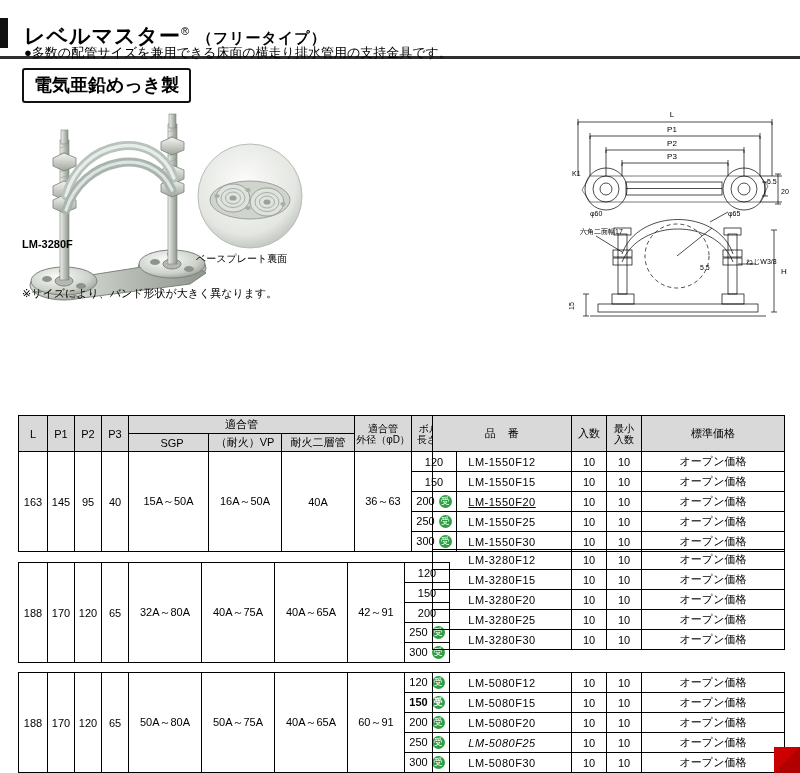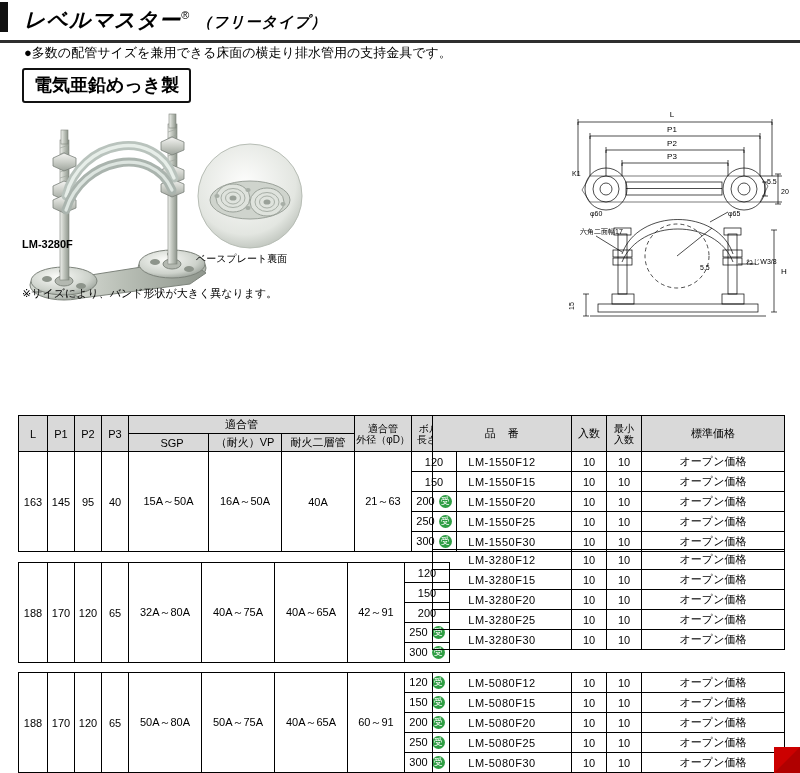--- a/index.html
+++ b/index.html
@@ -3,23 +3,22 @@
 <meta charset="utf-8">
 <style>
   html,body{margin:0;padding:0;}
   body{
     width:800px;height:773px;background:#ffffff;
     font-family:"Liberation Sans","DejaVu Sans",sans-serif;
     color:#000;position:relative;overflow:hidden;
   }
   
   .title-bar{
-    position:absolute;left:0;top:0;width:800px;height:40px;
+    position:absolute;left:0;top:16px;width:800px;height:40px;
     border-bottom:3px solid #2e2e2e;
-    font-style:italic;
   }
   .title-accent{
     position:absolute;left:0;top:2px;width:8px;height:30px;background:#111;
   }
   .title-text{
     position:absolute;left:24px;top:6px;font-size:21px;font-weight:bold;
     letter-spacing:1px;
   }
   .title-reg{font-size:11px;font-weight:normal;vertical-align:super;}
   .title-sub{font-size:15px;font-weight:bold;}
@@ -311,21 +310,21 @@
   </tr>
 
   <tr>
     <td rowspan="5">163</td>
     <td rowspan="5">145</td>
     <td rowspan="5">95</td>
     <td rowspan="5">40</td>
     <td rowspan="5">15A～50A</td>
     <td rowspan="5">16A～50A</td>
     <td rowspan="5">40A</td>
-    <td rowspan="5">21～63</td>
+    <td rowspan="5">36～63</td>
     <td style="height:19px;"><span>120</span></td>
   </tr>
   <tr>
         <td style="height:19px;"><span>150</span></td>
       </tr>
   <tr>
         <td style="height:19px;"><span>200</span><span class="mark">受</span></td>
       </tr>
   <tr>
         <td style="height:19px;"><span>250</span><span class="mark">受</span></td>
@@ -371,21 +370,21 @@
     <td rowspan="5" style="width:26px;">170</td>
     <td rowspan="5" style="width:26px;">120</td>
     <td rowspan="5" style="width:26px;">65</td>
     <td rowspan="5" style="width:72px;">50A～80A</td>
     <td rowspan="5" style="width:72px;">50A～75A</td>
     <td rowspan="5" style="width:72px;">40A～65A</td>
     <td rowspan="5" style="width:56px;">60～91</td>
     <td style="width:44px;height:19px;"><span>120</span><span class="mark">受</span></td>
   </tr>
   <tr>
-        <td style="height:19px;"><span>150</span><span class="mark">受</span></td>
+        <td style="height:19px;font-weight:bold;"><span>150</span><span class="mark">受</span></td>
       </tr>
   <tr>
         <td style="height:19px;"><span>200</span><span class="mark">受</span></td>
       </tr>
   <tr>
         <td style="height:19px;"><span>250</span><span class="mark">受</span></td>
       </tr>
   <tr>
         <td style="height:19px;"><span>300</span><span class="mark">受</span></td>
       </tr>
@@ -406,21 +405,21 @@
     <td>10</td>
     <td class="price">オープン価格</td>
   </tr>
   <tr>
     <td style="height:19px;" class="model-name">LM-1550F15</td>
     <td>10</td>
     <td>10</td>
     <td class="price">オープン価格</td>
   </tr>
   <tr>
-    <td style="height:19px;" class="model-name">LM-1550F20</td>
+    <td style="height:19px;text-decoration:underline;" class="model-name">LM-1550F20</td>
     <td>10</td>
     <td>10</td>
     <td class="price">オープン価格</td>
   </tr>
   <tr>
     <td style="height:19px;" class="model-name">LM-1550F25</td>
     <td>10</td>
     <td>10</td>
     <td class="price">オープン価格</td>
   </tr>
@@ -482,21 +481,21 @@
     <td>10</td>
     <td class="price">オープン価格</td>
   </tr>
   <tr>
     <td style="height:19px;" class="model-name">LM-5080F20</td>
     <td>10</td>
     <td>10</td>
     <td class="price">オープン価格</td>
   </tr>
   <tr>
-    <td style="height:19px;" class="model-name">LM-5080F25</td>
+    <td style="height:19px;font-style:italic;" class="model-name">LM-5080F25</td>
     <td>10</td>
     <td>10</td>
     <td class="price">オープン価格</td>
   </tr>
   <tr>
     <td style="height:19px;" class="model-name">LM-5080F30</td>
     <td>10</td>
     <td>10</td>
     <td class="price">オープン価格</td>
   </tr>

